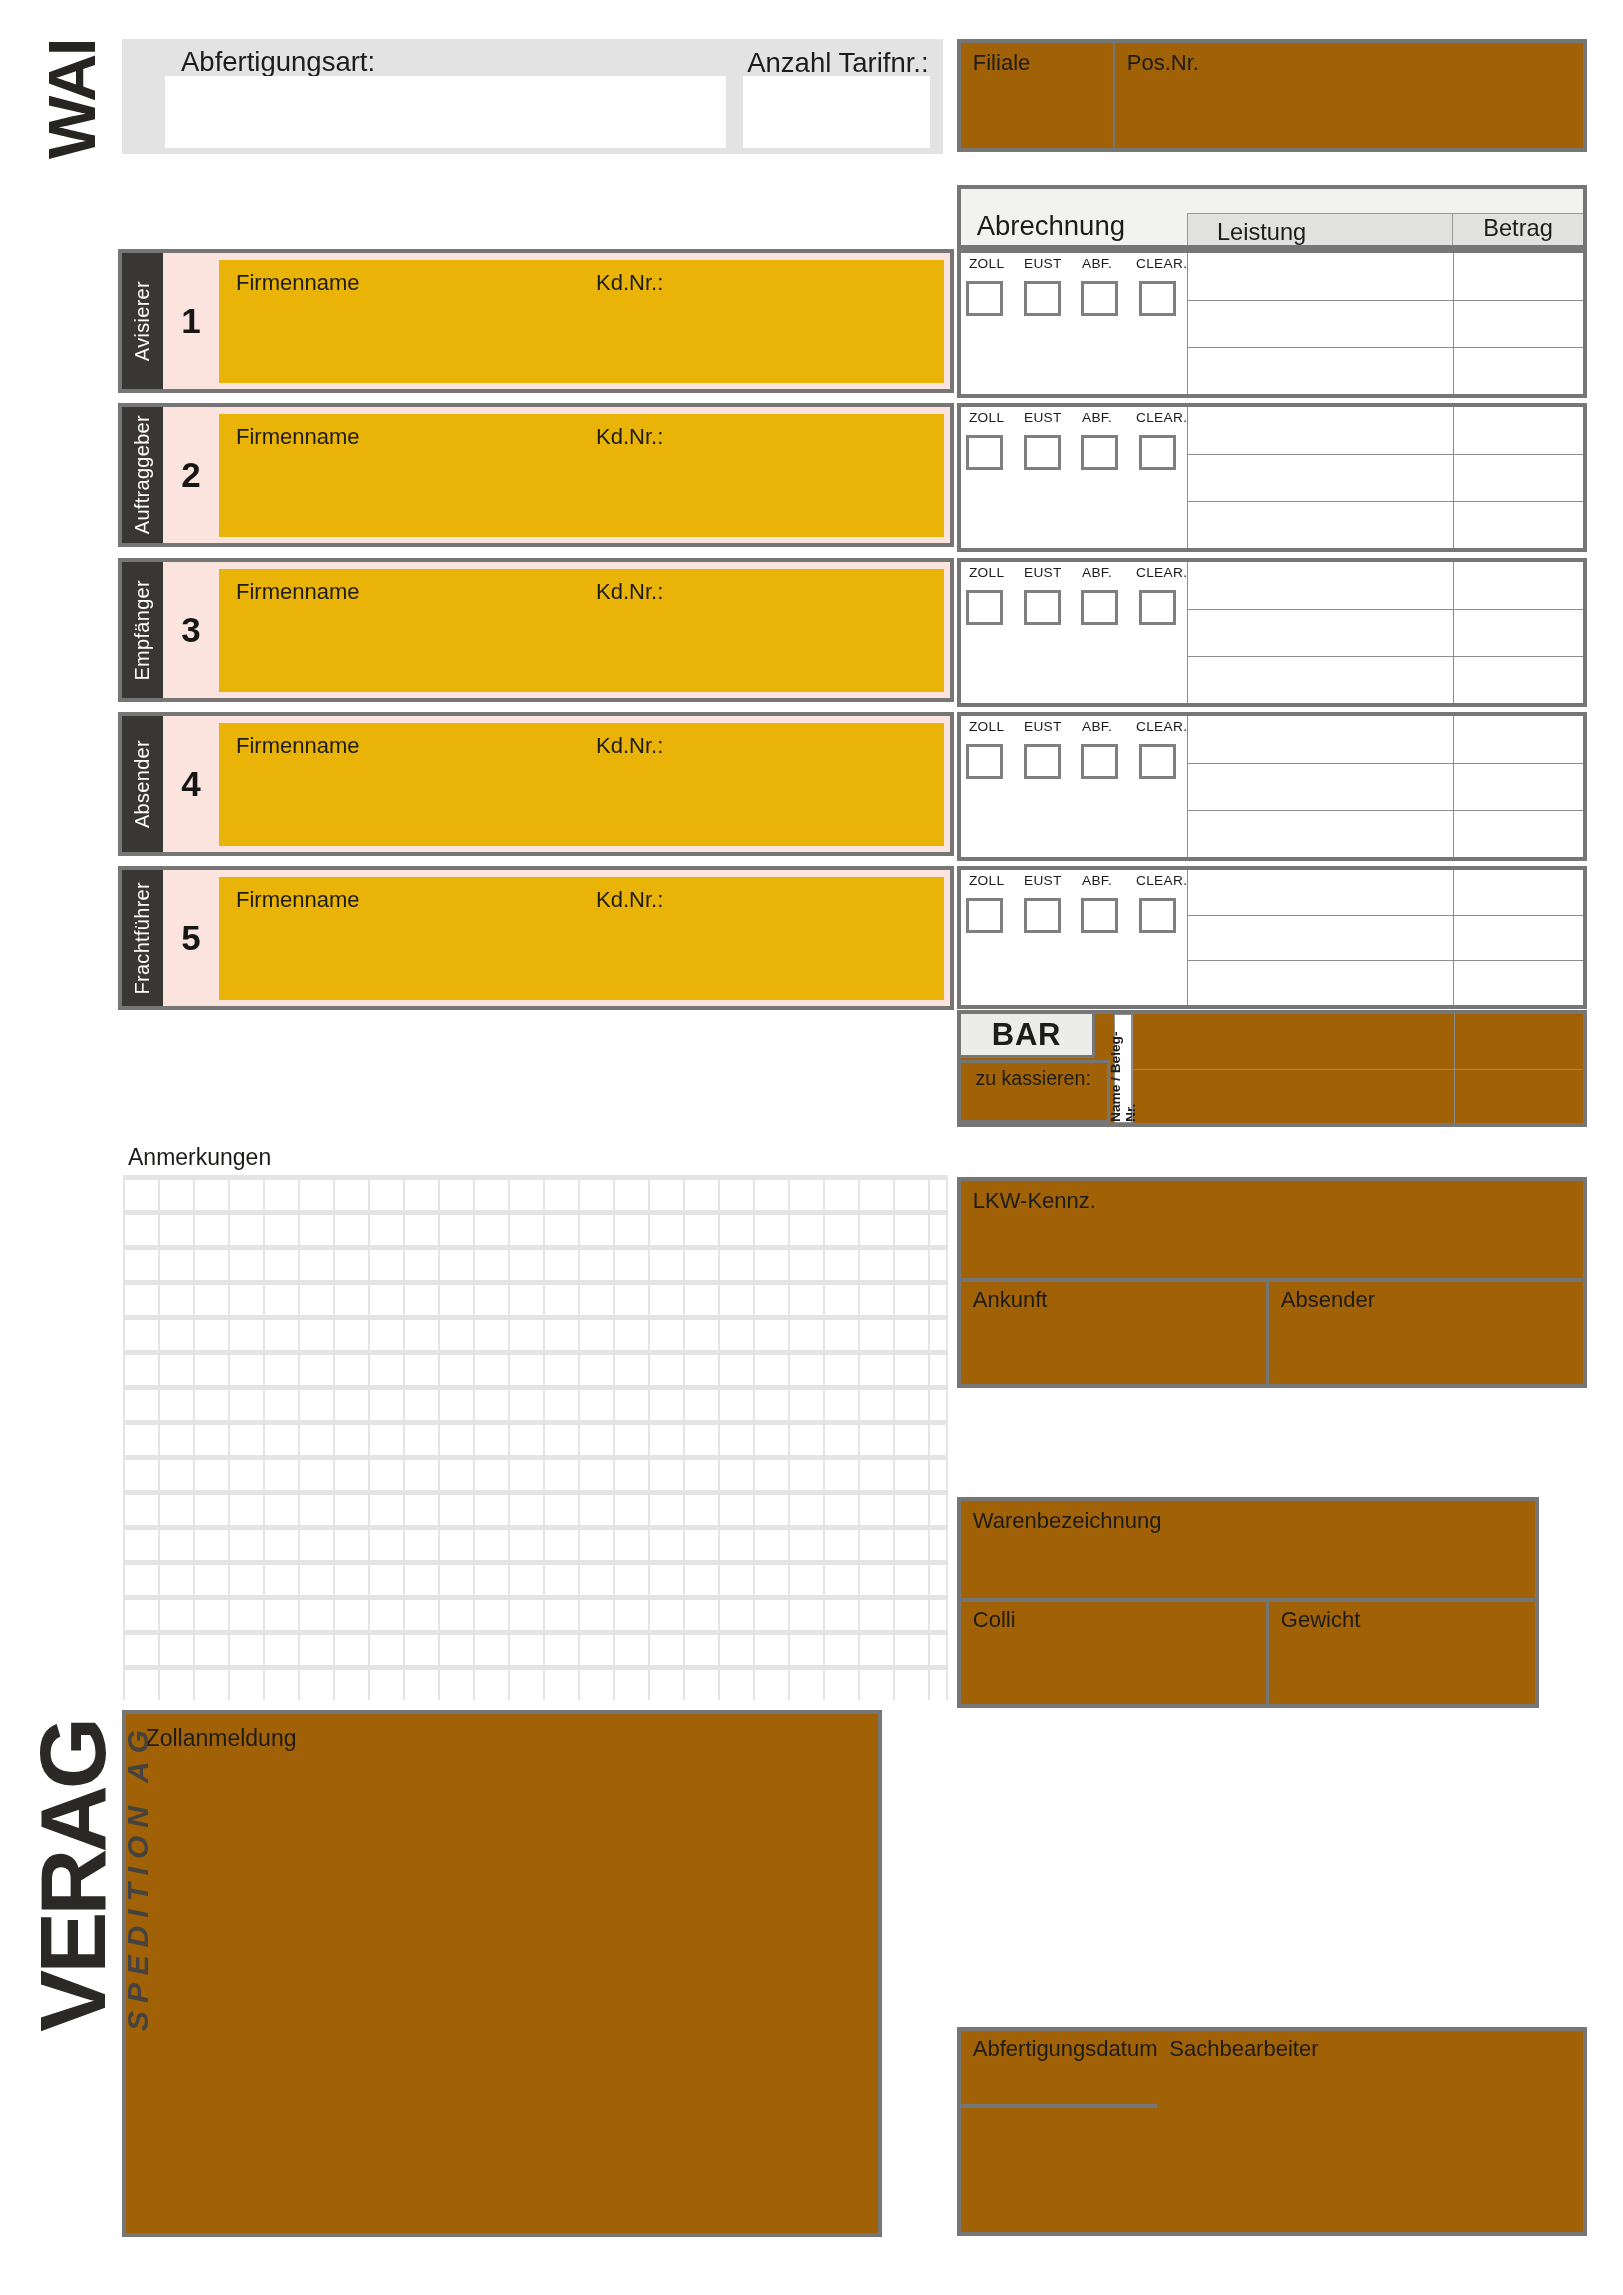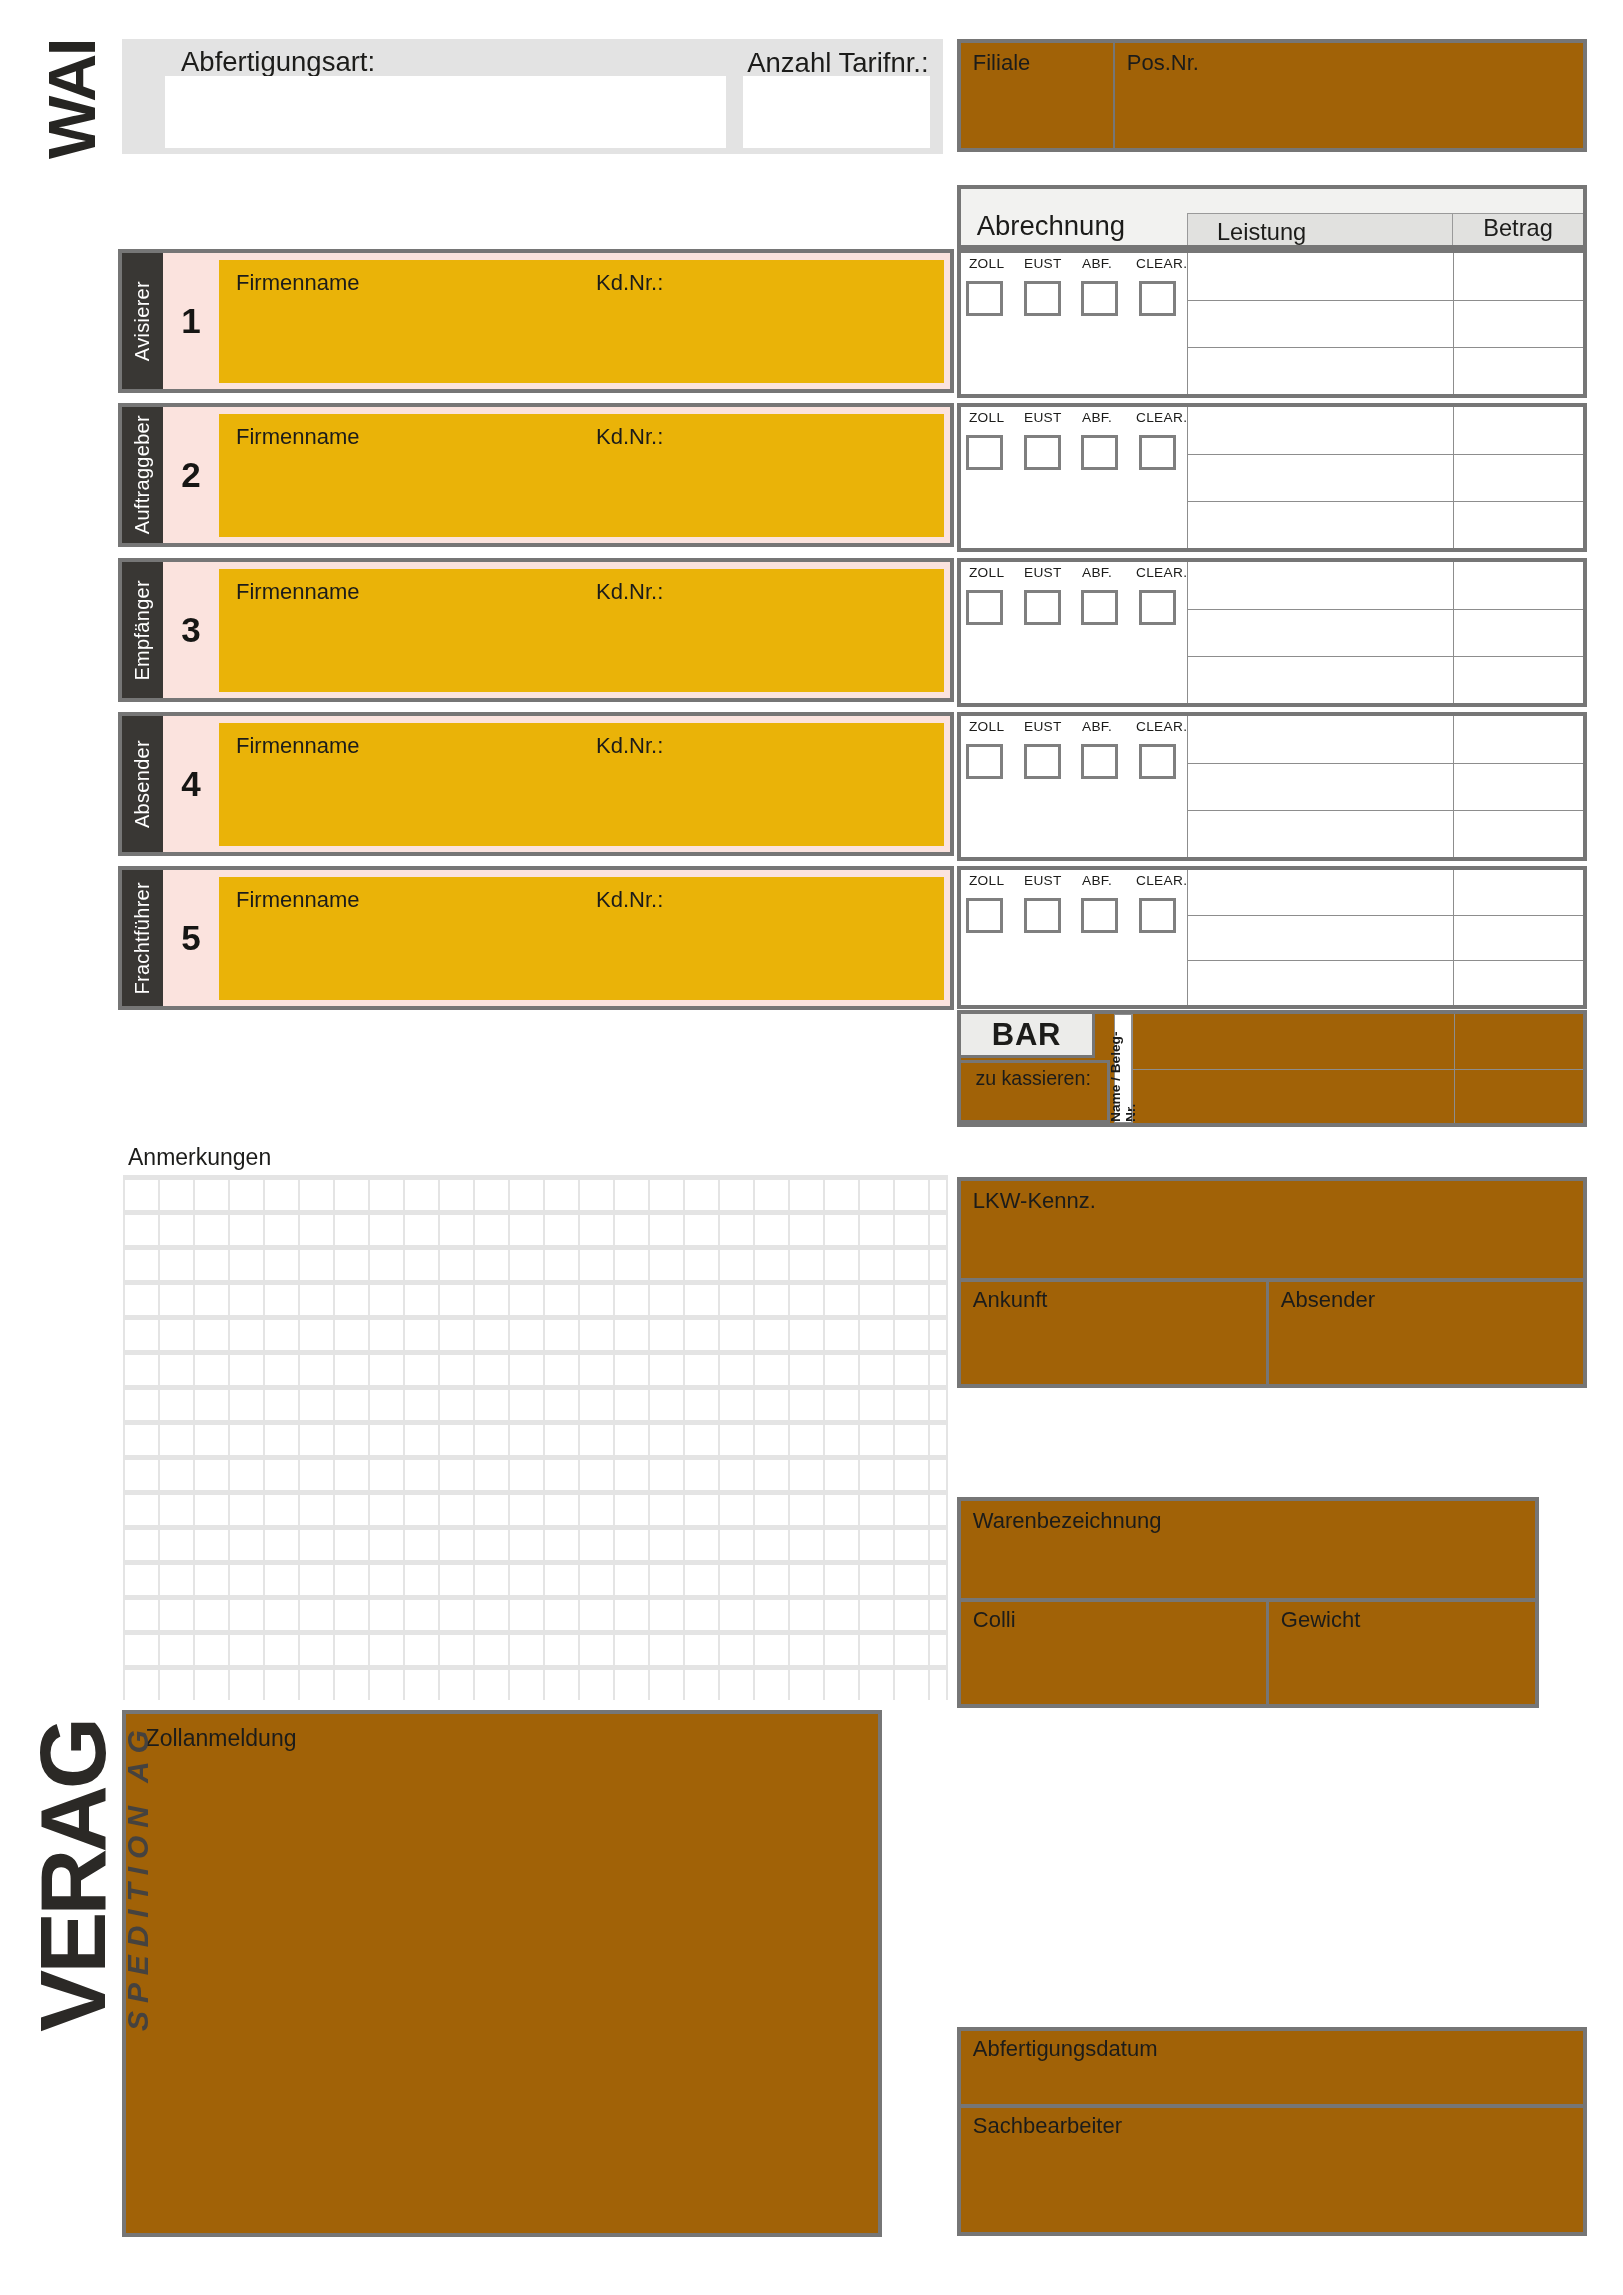--- a/index.html
+++ b/index.html
@@ -96,21 +96,21 @@
   #zoll-box .lbl-35{position:absolute;left:19.6px;top:10.5px;}
 
   
   .pad-label{position:absolute;left:11.8px;top:6.5px;}
   .split-row{position:absolute;left:0;right:0;bottom:0;height:106px;border-top:4.6px solid var(--border);
     box-sizing:border-box;display:flex;}
   .split-cell{position:relative;flex:1;padding:5.2px 0 0 11.8px;box-sizing:border-box;}
   .split-cell.first{flex:0 0 308px;border-right:3.3px solid var(--border);}
   #lkw-box{left:957px;top:1177px;width:630px;height:211px;}
   #ware-box{left:957px;top:1497px;width:582px;height:211px;padding-left:32px;}
-  #date-box{left:957px;top:2027px;width:630px;height:209px;display:flex;flex-direction:column;}
+  #date-box{left:957px;top:2027px;width:630px;height:209px;display:flex;flex-direction:row;}
   .date-sec{position:relative;padding:5.2px 0 0 11.8px;box-sizing:border-box;}
   .date-sec.first{height:77px;border-bottom:4.6px solid var(--border);}
   .date-sec:last-child{flex:1;}
 
   
   #logo-verag{position:absolute;left:23.6px;top:1708px;width:98px;height:337px;
     font-size:93px;font-weight:800;letter-spacing:-3.9px;color:#2b2926;}
   #logo-spedition{position:absolute;left:120px;top:1708px;width:35px;height:337px;
     font-size:30px;font-weight:bold;font-style:italic;letter-spacing:7.9px;color:#45423f;}
 </style>

